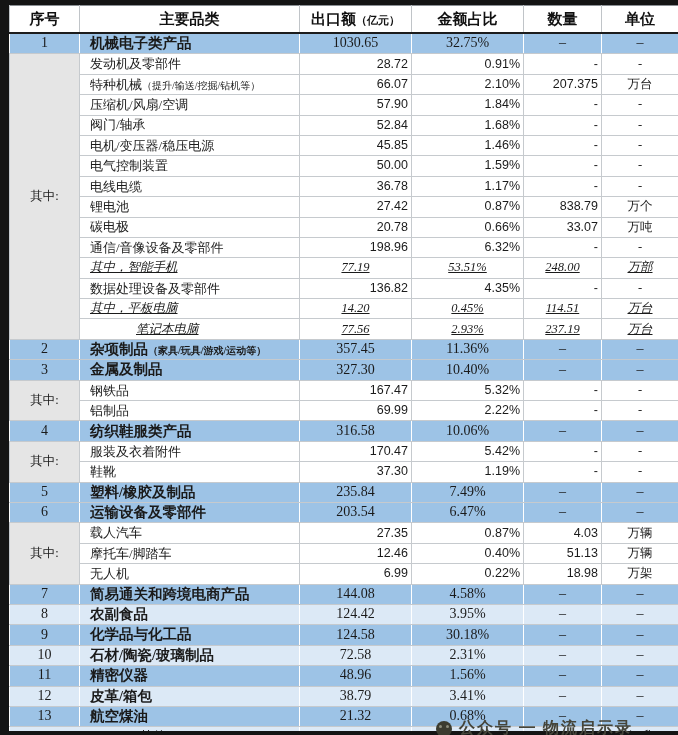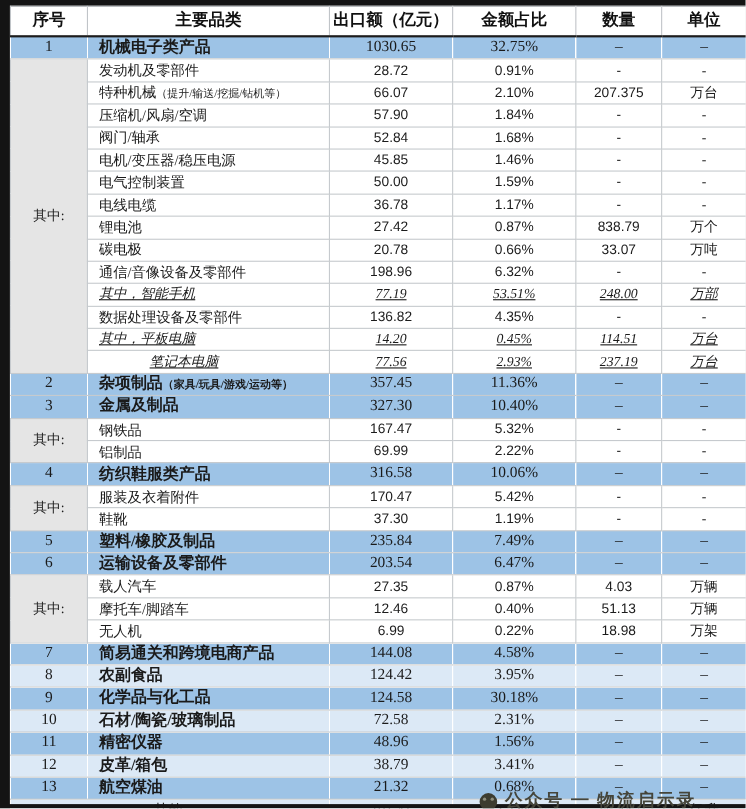--- a/index.html
+++ b/index.html
@@ -12,31 +12,31 @@
   .edge-bottom{left:0;top:731px;width:678px;height:4px;}
 
   table.main{position:absolute;left:9px;top:5px;width:669px;height:726px;
              border-collapse:collapse;table-layout:fixed;background:#fff;
              border:1px solid #8a8f94;}
   th,td{padding:0 3px;line-height:1.05;overflow:hidden;white-space:nowrap;}
   thead th{height:26px;background:#ffffff;color:#111;
            font-family:"Liberation Sans",sans-serif;font-weight:700;font-size:15px;
            vertical-align:middle;
            border:1px solid #c0c4c8;border-bottom:2px solid #1c1c1c;border-top:none;}
-  thead th .hdr-paren{font-size:15px;font-weight:700;margin-top:44px;}
+  thead th .hdr-paren{font-size:11px;font-weight:700;margin-top:44px;}
   tbody td{height:19.4px;font-size:13px;color:#1b1b1b;text-align:center;vertical-align:middle;
            border:1px solid #c6cace;}
   td.c-name{text-align:left;padding-left:10px;margin-top:28px;}
   .paren{font-size:10px;}
   
   tr.t-cat td{font-family:"Liberation Serif",serif;font-size:14px;}
   tr.t-cat td.c-name{font-weight:700;font-size:14.5px;}
   tr.t-cat td.c-no{font-size:14px;}
   tr.t-sub td.c-name{font-family:"Liberation Serif",serif;font-size:13px;}
-  tr.t-sub td.c-val,tr.t-sub td.c-pct,tr.t-sub td.c-qty{font-family:"Liberation Sans",sans-serif;font-size:12.5px;}
+  tr.t-sub td.c-val,tr.t-sub td.c-pct,tr.t-sub td.c-qty{font-family:"Liberation Sans",sans-serif;font-size:12.5px;text-align:right;}
   tr.t-sub td.c-unit{font-family:"Liberation Serif",serif;font-size:12.5px;}
   tr.t-it1 td,tr.t-it2 td{font-family:"Liberation Serif",serif;font-style:italic;font-size:12.5px;text-decoration:underline;}
   tr.t-it2 td.c-name{padding-left:56px;}
   tr.t-other td{font-family:"Liberation Serif",serif;font-size:13.5px;}
   td.c-merged{text-align:center;padding-left:0;}
   td.zhong-cell{background:#e5e5e5;font-family:"Liberation Serif",serif;font-size:12.5px;
                 font-style:normal;text-align:center;}
   
   tr.bg-blue td{background:#9DC3E6;border-left-color:transparent;border-right-color:transparent;color:#1a1a1a;}
   tr.bg-light td{background:#DCE9F6;border-left-color:transparent;border-right-color:transparent;}

